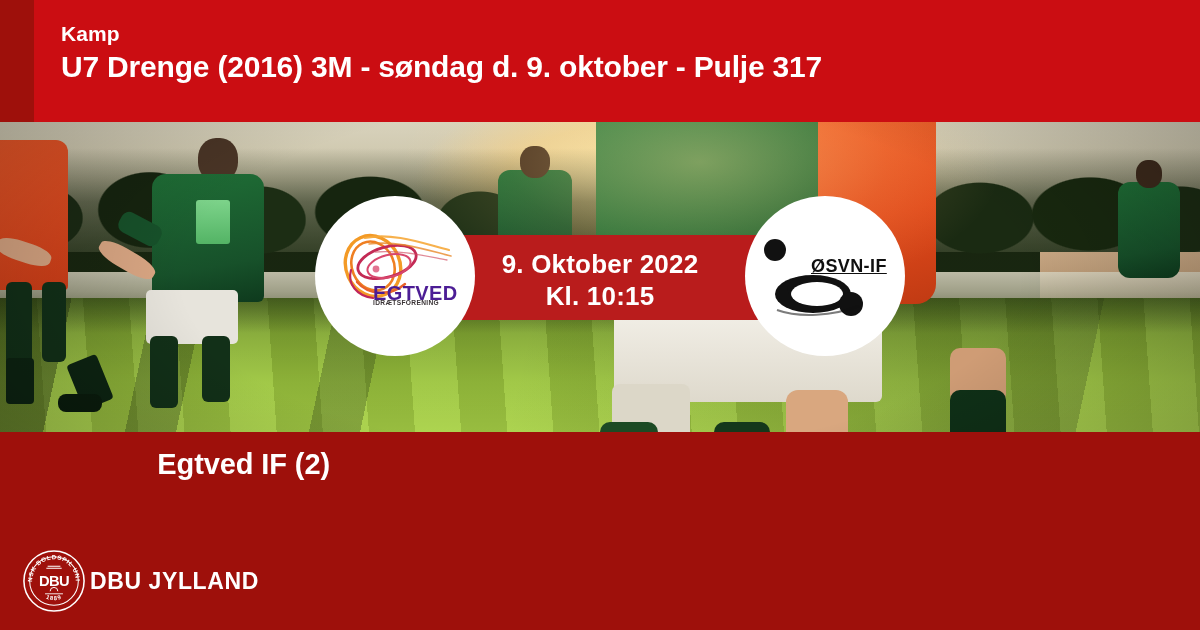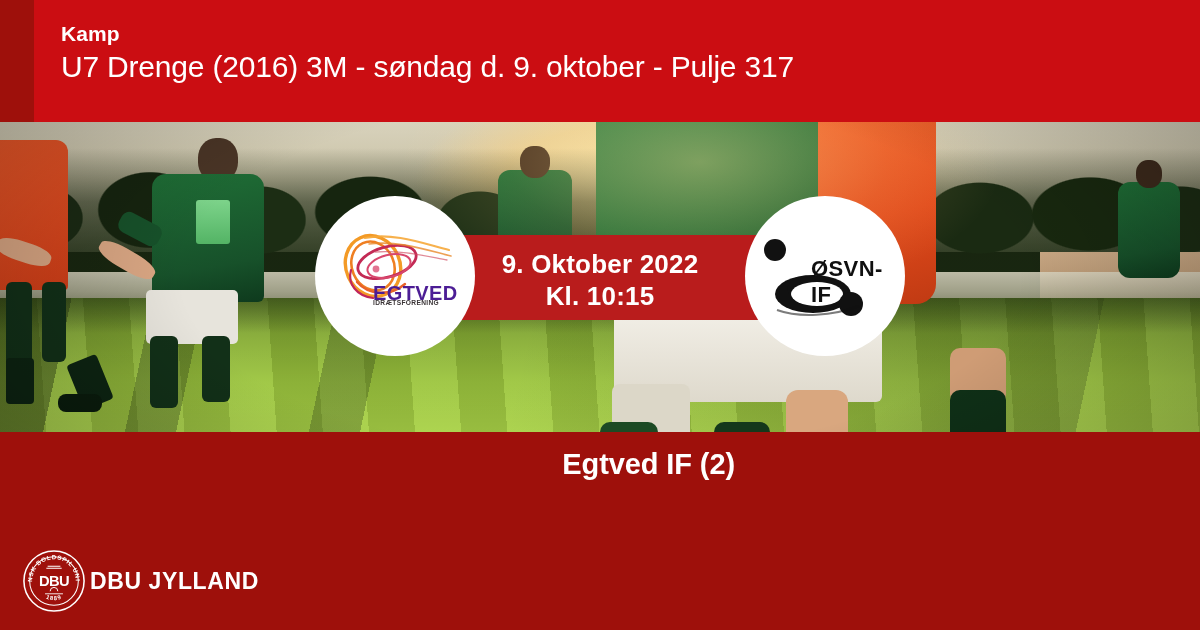--- a/index.html
+++ b/index.html
@@ -22,21 +22,21 @@
     background:#cb0d12;
     margin-left:34px;
   }
   #kamp-label{
     position:absolute; left:27px; top:22px;
     font-size:21px; font-weight:bold; color:#ffffff;
     letter-spacing:.1px;
   }
   #match-title{
     position:absolute; left:27px; top:50px;
-    font-size:30px; font-weight:normal; color:#ffffff;
+    font-size:30px; font-weight:bold; color:#ffffff;
     letter-spacing:-.2px; white-space:nowrap;text-align:right;
   }
 
   
   #photo{
     position:absolute; left:0; top:122px; width:1200px; height:310px;
     overflow:hidden;
     background:#1d2a12;
   }
   .ph{ position:absolute; }
@@ -190,31 +190,31 @@
   #egtved-sub{
     position:absolute; left:44px; top:71px; width:92px;
     font-size:6.6px; font-weight:bold; color:#3a3436; letter-spacing:.35px;
   }
 
   
   #osvn-logo{ position:relative; width:140px; height:92px; }
   #osvn-sh{ position:absolute; left:0; top:2px; width:140px; height:88px; }
   #osvn-name{
     position:absolute; left:56px; top:26px;
-    font-size:22px; font-weight:bold; color:#101010; letter-spacing:.4px;
+    font-size:18px; font-weight:bold; color:#101010; letter-spacing:.4px;text-decoration:underline;
   }
 
   
   #bottom{
     position:absolute; left:0; top:432px; width:1200px; height:198px;
     background:#9e100b;
   }
   #teams{
     position:absolute; left:0; top:16px; width:1200px;
-    display:flex; justify-content:center; align-items:baseline;
+    display:flex; justify-content:flex-start; align-items:baseline;
   }
   #team-home{
     font-size:29px; font-weight:bold; color:#fff; letter-spacing:-.1px;
     width:330px; text-align:right;
   }
   #team-gap{ width:60px; }
   #team-away{
     font-size:29px; font-weight:bold; color:#fff; letter-spacing:-.1px;
     width:420px; text-align:left;
   }

